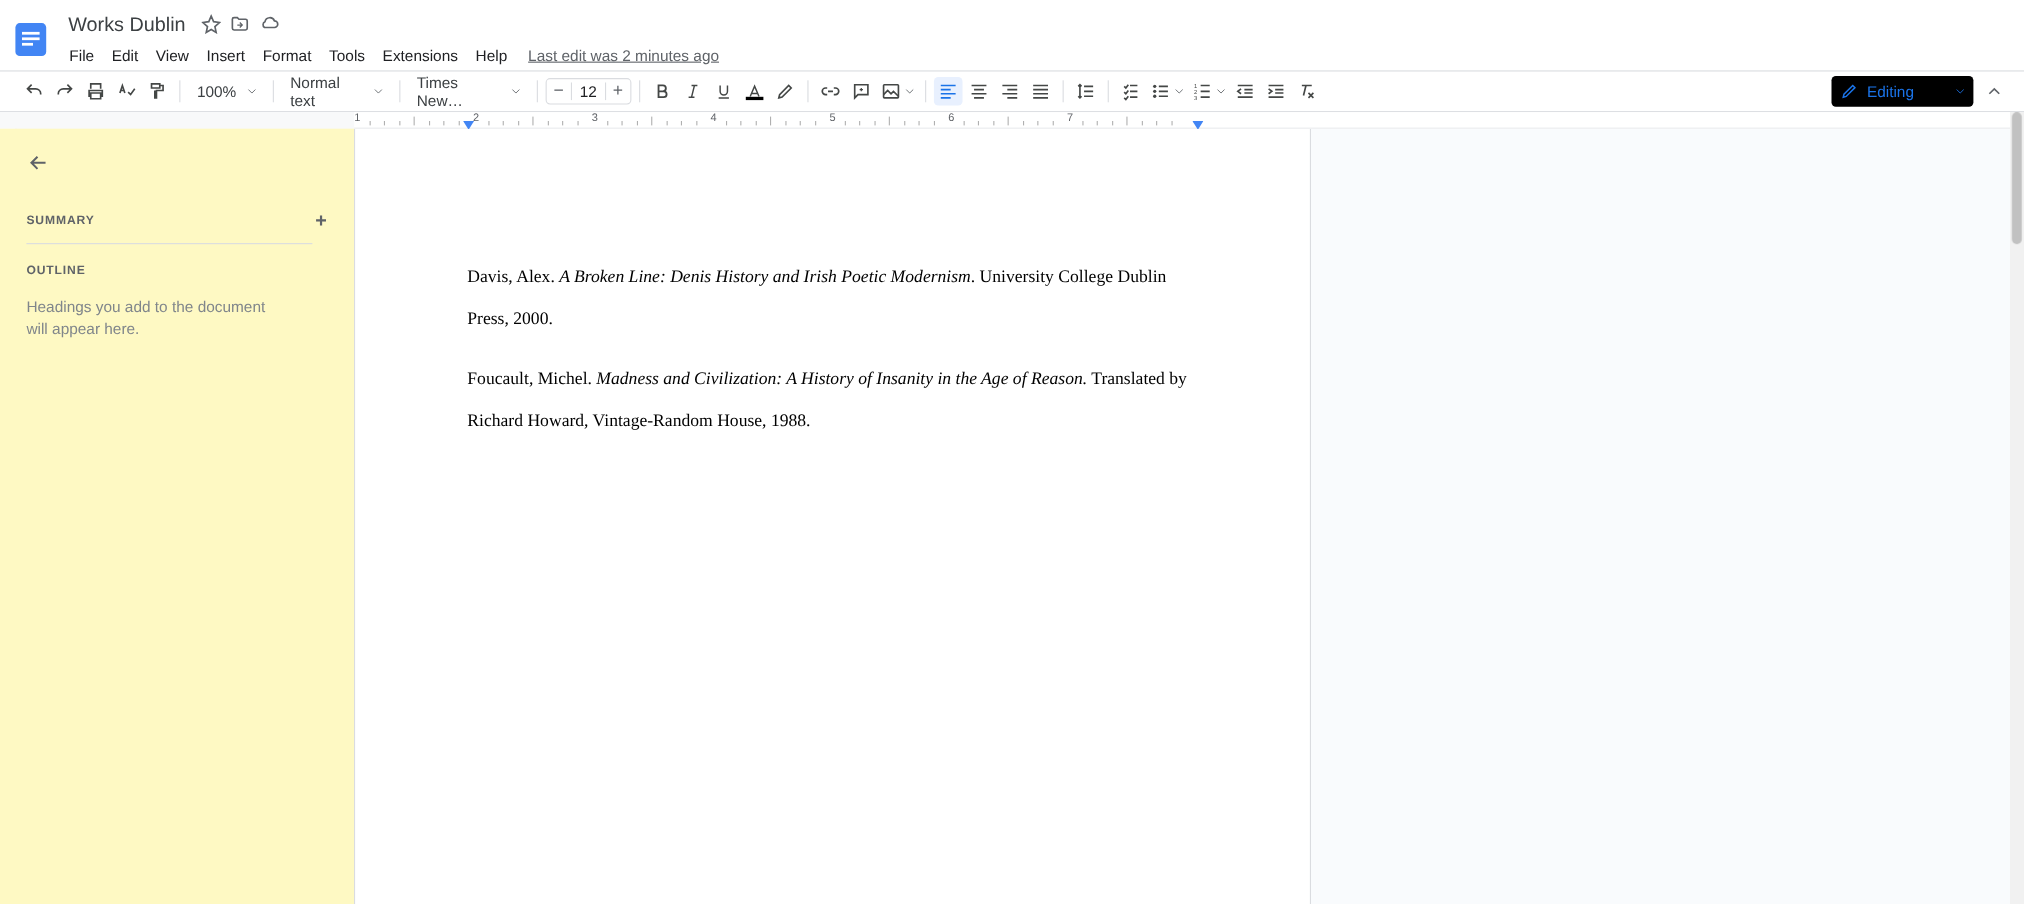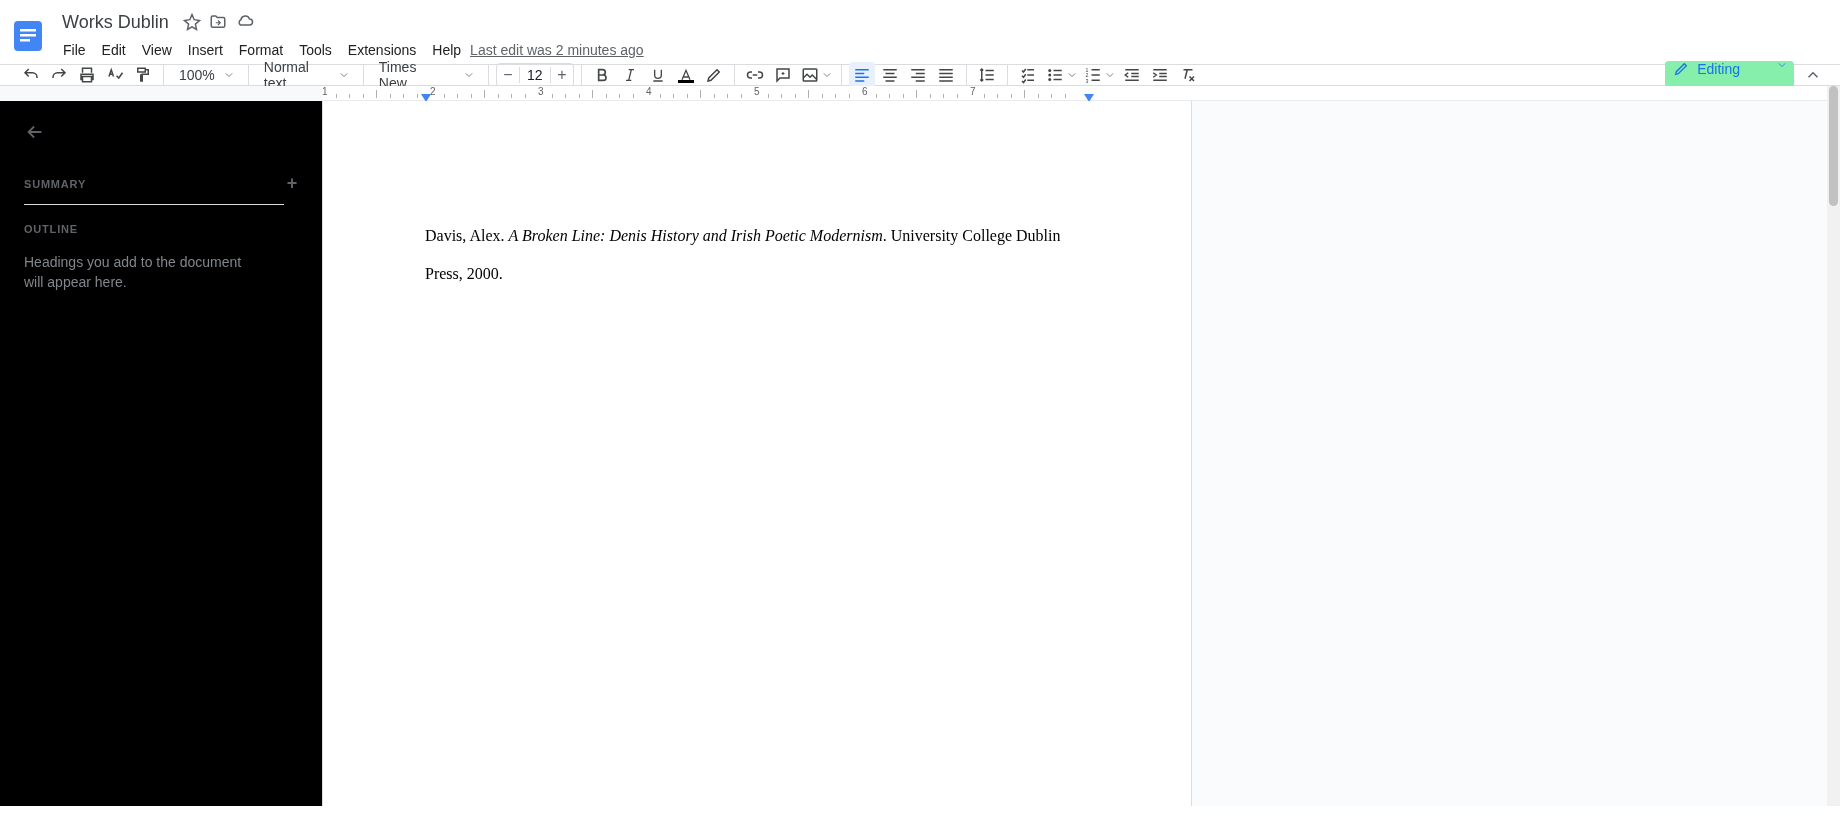--- a/index.html
+++ b/index.html
@@ -6,46 +6,46 @@
   html, body { margin: 0; padding: 0; font-family: Arial, "Helvetica Neue", sans-serif; background: #fff; overflow: hidden; height: 100%; color: #202124; }
   .titlebar { display: flex; align-items: center; height: 64px; padding: 8px 8px 0 8px; }
   .doc-icon { width: 40px; height: 40px; display: flex; align-items: center; justify-content: center; margin-right: 8px; }
   .doc-icon svg { display: block; }
   .title-stack { display: flex; flex-direction: column; flex: 1; }
   .title-row { display: flex; align-items: center; gap: 8px; height: 28px; }
   .doc-title { font-size: 18px; color: #3c4043; padding: 2px 6px; border-radius: 4px; }
   .title-icon { color: #5f6368; cursor: pointer; display: flex; align-items: center; }
   .menu-row { display: flex; align-items: center; gap: 2px; height: 28px; }
   .menu-item { font-size: 14px; color: #202124; padding: 4px 7px; border-radius: 4px; cursor: pointer; }
-  .last-edit { font-size: 14px; color: #5f6368; text-decoration: underline; cursor: pointer; }
+  .last-edit { font-size: 14px; color: #5f6368; text-decoration: underline; margin-left: 10px; cursor: pointer; }
   .title-right { display: flex; align-items: center; gap: 12px; padding-right: 12px; }
   .comment-btn { color: #5f6368; cursor: pointer; padding: 6px; }
   .meet-btn { display: flex; align-items: center; gap: 4px; border: 1px solid #dadce0; border-radius: 20px; padding: 4px 8px; cursor: pointer; }
   .share-btn { background: #1a73e8; color: #fff; border: none; border-radius: 4px; padding: 0 16px; height: 36px; font-size: 14px; font-weight: 500; display: flex; align-items: center; gap: 8px; cursor: pointer; }
-  .toolbar { height: 22px; border-top: 1px solid #dadce0; border-bottom: 1px solid #dadce0; display: flex; align-items: center; padding: 0 18px; gap: 2px; }
+  .toolbar { height: 38px; border-top: 1px solid #dadce0; border-bottom: 1px solid #dadce0; display: flex; align-items: center; padding: 0 18px; gap: 2px; }
   .tb-btn { height: 26px; min-width: 26px; display: flex; align-items: center; justify-content: center; color: #444746; cursor: pointer; border-radius: 4px; padding: 0 3px; }
   .tb-sep { width: 1px; height: 20px; background: #dadce0; margin: 0 5px; }
   .tb-drop { display: flex; align-items: center; gap: 6px; padding: 0 8px; height: 26px; cursor: pointer; font-size: 14px; color: #3c4043; border-radius: 4px; }
   .font-size-ctl { display: flex; align-items: center; border: 1px solid #dadce0; border-radius: 4px; height: 24px; }
   .font-size-ctl .pm { width: 22px; text-align: center; cursor: pointer; color: #5f6368; font-size: 16px; }
   .font-size-ctl .val { width: 32px; text-align: center; font-size: 14px; border-left: 1px solid #dadce0; border-right: 1px solid #dadce0; }
   .tb-active { background: #e8f0fe; }
   .color-under { display: flex; flex-direction: column; align-items: center; }
   .color-under .bar { width: 16px; height: 3px; background: #000; margin-top: -2px; }
-  .editing-btn { display: flex; align-items: flex-start; gap: 8px; background: #86efac; border-radius: 4px; height: 28px; padding: 0 8px; margin-left: auto; cursor: pointer; }
+  .editing-btn { display: flex; align-items: center; gap: 8px; background: #000000; border-radius: 4px; height: 28px; padding: 0 8px; margin-left: auto; cursor: pointer; }
   .editing-btn span { font-size: 14px; color: #1a73e8; }
   .chev-up { margin-left: 8px; color: #5f6368; cursor: pointer; }
   .canvas { position: relative; height: calc(100vh - 102px); background: #f8f9fa; }
   .ruler-h { position: absolute; top: 0; left: 322px; right: 0; height: 15px; background: #fff; border-bottom: 1px solid #e8eaed; font-size: 10px; color: #606368;}
   .ruler-inner { position: absolute; left: 0; width: 870px; height: 15px; }
   .ruler-mark { position: absolute; top: 0; font-size: 10px; }
   .ruler-tick { position: absolute; top: 8px; width: 1px; height: 4px; background: #b0b0b0; }
   .ruler-tick.tall { top: 4px; height: 8px; }
   .indent-marker { position: absolute; top: 8px; }
-  .outline { position: absolute; left: 0; top: 15px; bottom: 0; width: 322px; background: #000000; padding: 20px 24px; }
+  .outline { position: absolute; left: 0; top: 15px; bottom: 0; width: 322px; background: #fef9c3; padding: 20px 24px; }
   .outline .back { color: #5f6368; cursor: pointer; margin-bottom: 26px; display: inline-block; }
   .outline .sum-row { display: flex; justify-content: space-between; align-items: center; font-size: 11px; font-weight: 600; letter-spacing: 0.8px; color: #5f6368; padding-bottom: 10px; }
   .outline .sum-row .plus { font-size: 18px; color: #5f6368; cursor: pointer; }
   .outline-hr { border: none; border-top: 1px solid #dadce0; margin: 0 0 18px 0; width: 260px;}
   .outline .head { font-size: 11px; font-weight: 600; letter-spacing: 0.8px; color: #5f6368; margin-bottom: 18px; }
   .outline .hint { font-size: 14px; color: #80868b; line-height: 1.4; max-width: 240px;}
   .page-area { position: absolute; left: 322px; right: 0; top: 15px; bottom: 0; overflow: auto; background: #f9fbfd;}
   .page { width: 870px; min-height: 1000px; background: #fff; margin: 0 0 0 0; border: 1px solid #dadce0; border-top: none; padding: 100px 102px 100px 102px; }
   .citation { font-family: "Times New Roman", Times, serif; font-size: 16px; line-height: 2.4; color: #000; margin-bottom: 8px;}
   .citation em { font-style: italic; }
@@ -370,18 +370,19 @@
       <span>SUMMARY</span>
       <span class="plus">+</span>
     </div>
     <hr class="outline-hr">
     <div class="head">OUTLINE</div>
     <div class="hint">Headings you add to the document will appear here.</div>
   </div>
   <div class="page-area">
     <div class="page" id="page-body">
         <p class="citation"><span>Davis, Alex. </span><em>A Broken Line: Denis History and Irish Poetic Modernism</em><span>. University College Dublin Press, 2000.</span></p>
+        <p class="citation"><span>Foucault, Michel. </span><em>Madness and Civilization: A History of Insanity in the Age of Reason.</em><span> Translated by Richard Howard, Vintage-Random House, 1988.</span></p>
       </div>
   </div>
   <div class="scrollbar-track">
     <div class="scrollbar-thumb"></div>
   </div>
 </div>
 
 </body></html>

